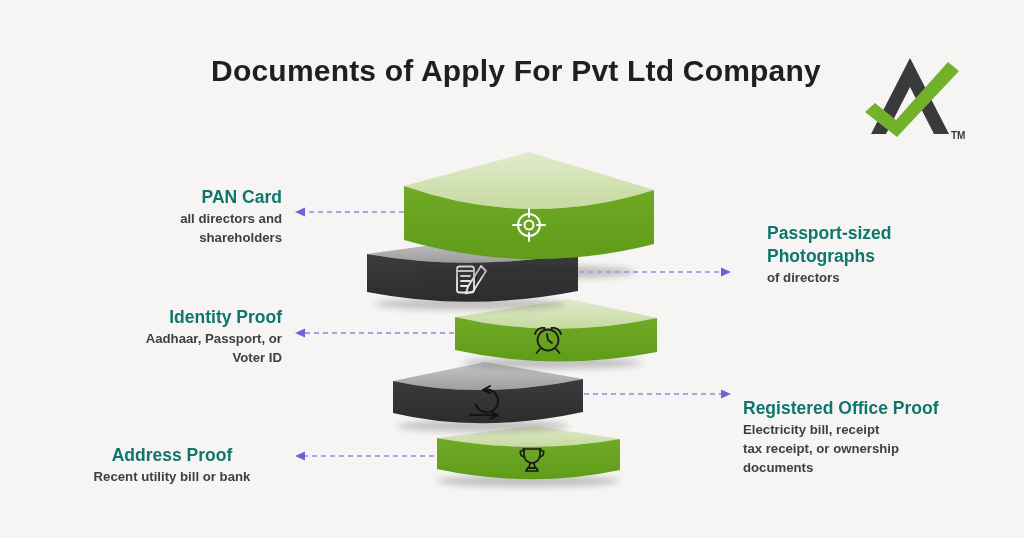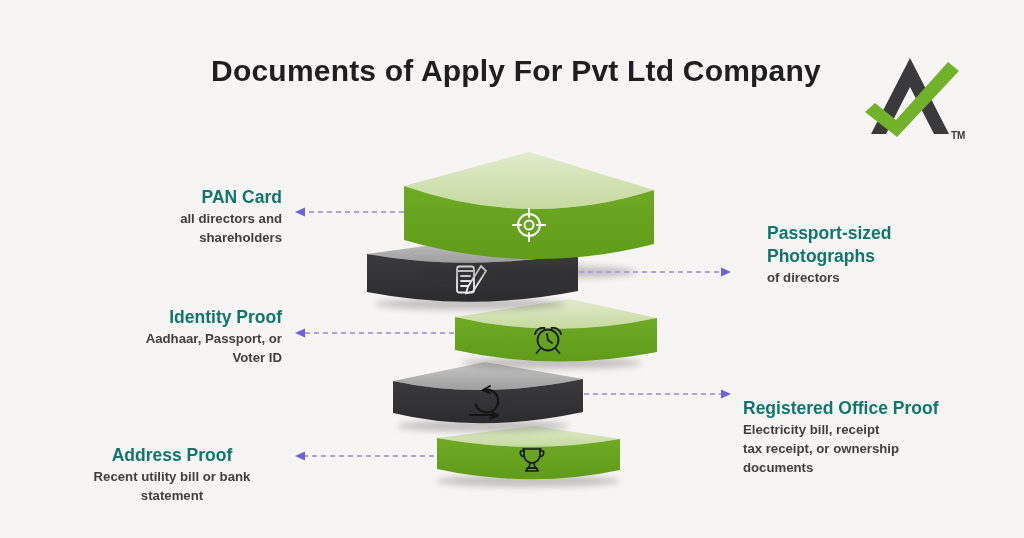--- a/index.html
+++ b/index.html
@@ -155,21 +155,20 @@
     <span class="sub">
       <span class="s">Aadhaar, Passport, or</span>
       <span class="s">Voter ID</span>
     </span>
   </div>
 
   <div class="label left" id="label-address-proof">
     <span class="h">Address Proof</span>
     <span class="sub">
       <span class="s">Recent utility bill or bank</span>
-      <span class="s">statement</span>
     </span>
   </div>
 
   <div class="label right" id="label-passport-photos">
     <span class="h">Passport-sized</span>
     <span class="h">Photographs</span>
     <span class="sub">
       <span class="s">of directors</span>
     </span>
   </div>

